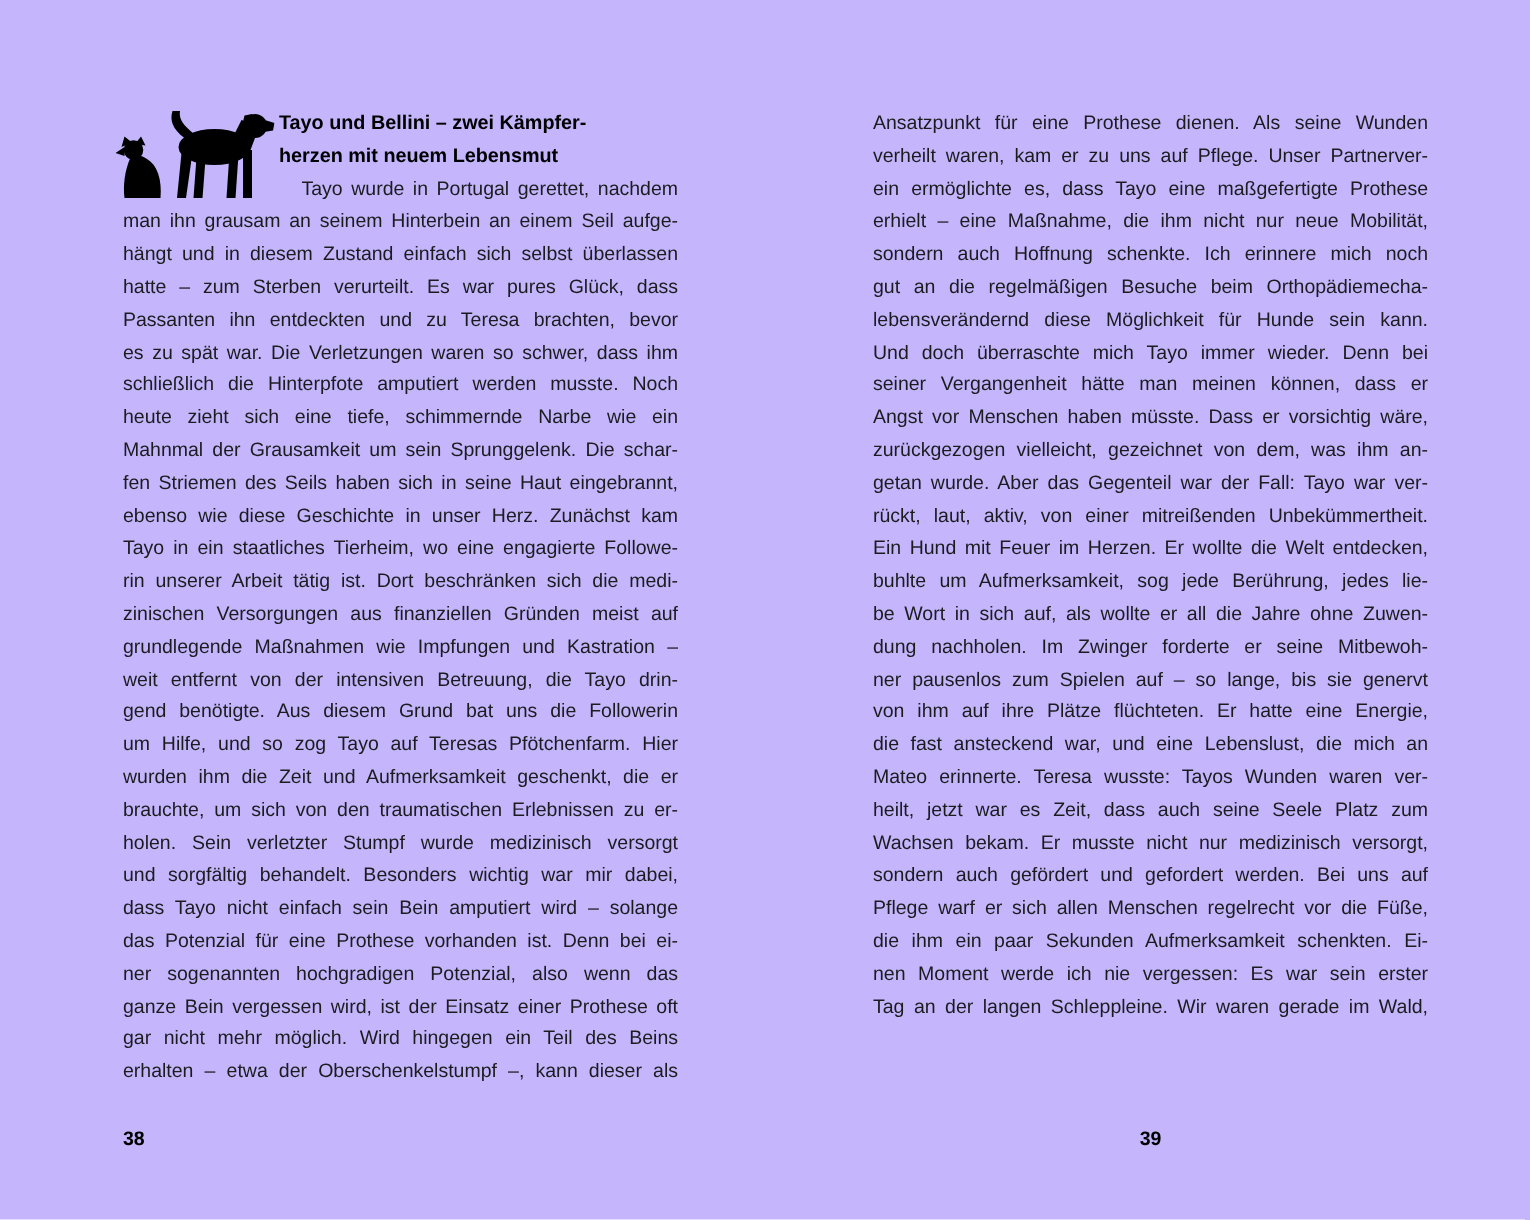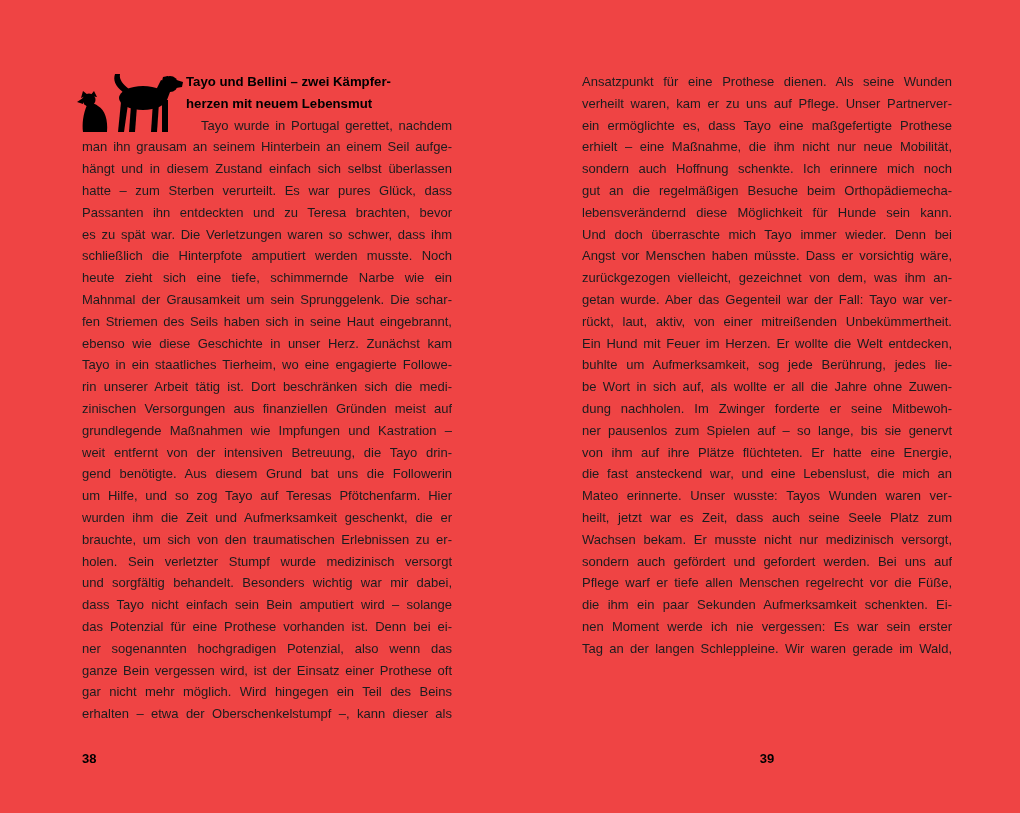--- a/index.html
+++ b/index.html
@@ -1,21 +1,21 @@
 <!DOCTYPE html>
 <html><head>
 <meta charset="utf-8">
 <style>
   * { margin: 0; padding: 0; box-sizing: border-box; }
   html, body { background: #ffffff; }
   .spread {
     position: relative;
     width: 1020px;
     height: 813px;
-    background: #ef4444;
+    background: #c4b5fd;
     font-family: "Liberation Sans", "DejaVu Sans", sans-serif;
     color: #1c1c1e;
     overflow: hidden;
   }
   .page {
     position: absolute;
     top: 71px;
     width: 370px;
   }
   .page.left  { left: 82px; }
@@ -145,36 +145,37 @@
   <section class="page right">
     <div class="body">
         <div class="tline">Ansatzpunkt für eine Prothese dienen. Als seine Wunden</div>
         <div class="tline">verheilt waren, kam er zu uns auf Pflege. Unser Partnerver-</div>
         <div class="tline">ein ermöglichte es, dass Tayo eine maßgefertigte Prothese</div>
         <div class="tline">erhielt – eine Maßnahme, die ihm nicht nur neue Mobilität,</div>
         <div class="tline">sondern auch Hoffnung schenkte. Ich erinnere mich noch</div>
         <div class="tline">gut an die regelmäßigen Besuche beim Orthopädiemecha-</div>
         <div class="tline">lebensverändernd diese Möglichkeit für Hunde sein kann.</div>
         <div class="tline">Und doch überraschte mich Tayo immer wieder. Denn bei</div>
+        <div class="tline">seiner Vergangenheit hätte man meinen können, dass er</div>
         <div class="tline">Angst vor Menschen haben müsste. Dass er vorsichtig wäre,</div>
         <div class="tline">zurückgezogen vielleicht, gezeichnet von dem, was ihm an-</div>
         <div class="tline">getan wurde. Aber das Gegenteil war der Fall: Tayo war ver-</div>
         <div class="tline">rückt, laut, aktiv, von einer mitreißenden Unbekümmertheit.</div>
         <div class="tline">Ein Hund mit Feuer im Herzen. Er wollte die Welt entdecken,</div>
         <div class="tline">buhlte um Aufmerksamkeit, sog jede Berührung, jedes lie-</div>
         <div class="tline">be Wort in sich auf, als wollte er all die Jahre ohne Zuwen-</div>
         <div class="tline">dung nachholen. Im Zwinger forderte er seine Mitbewoh-</div>
         <div class="tline">ner pausenlos zum Spielen auf – so lange, bis sie genervt</div>
         <div class="tline">von ihm auf ihre Plätze flüchteten. Er hatte eine Energie,</div>
         <div class="tline">die fast ansteckend war, und eine Lebenslust, die mich an</div>
-        <div class="tline">Mateo erinnerte. Unser wusste: Tayos Wunden waren ver-</div>
+        <div class="tline">Mateo erinnerte. Teresa wusste: Tayos Wunden waren ver-</div>
         <div class="tline">heilt, jetzt war es Zeit, dass auch seine Seele Platz zum</div>
         <div class="tline">Wachsen bekam. Er musste nicht nur medizinisch versorgt,</div>
         <div class="tline">sondern auch gefördert und gefordert werden. Bei uns auf</div>
-        <div class="tline">Pflege warf er tiefe allen Menschen regelrecht vor die Füße,</div>
+        <div class="tline">Pflege warf er sich allen Menschen regelrecht vor die Füße,</div>
         <div class="tline">die ihm ein paar Sekunden Aufmerksamkeit schenkten. Ei-</div>
         <div class="tline">nen Moment werde ich nie vergessen: Es war sein erster</div>
         <div class="tline">Tag an der langen Schleppleine. Wir waren gerade im Wald,</div>
       </div>
   </section>
 
   <div class="pageno pn-left">38</div>
   <div class="pageno pn-right">39</div>
 
 </div>

